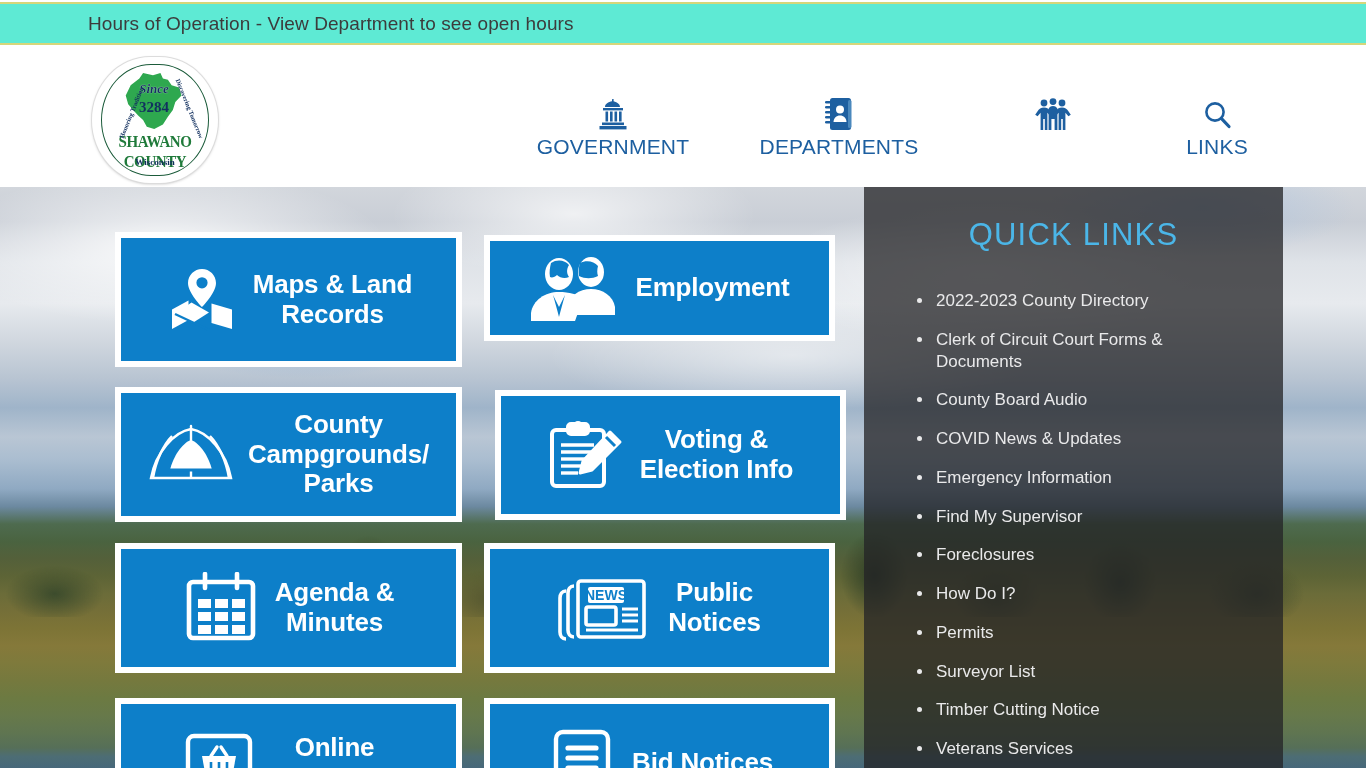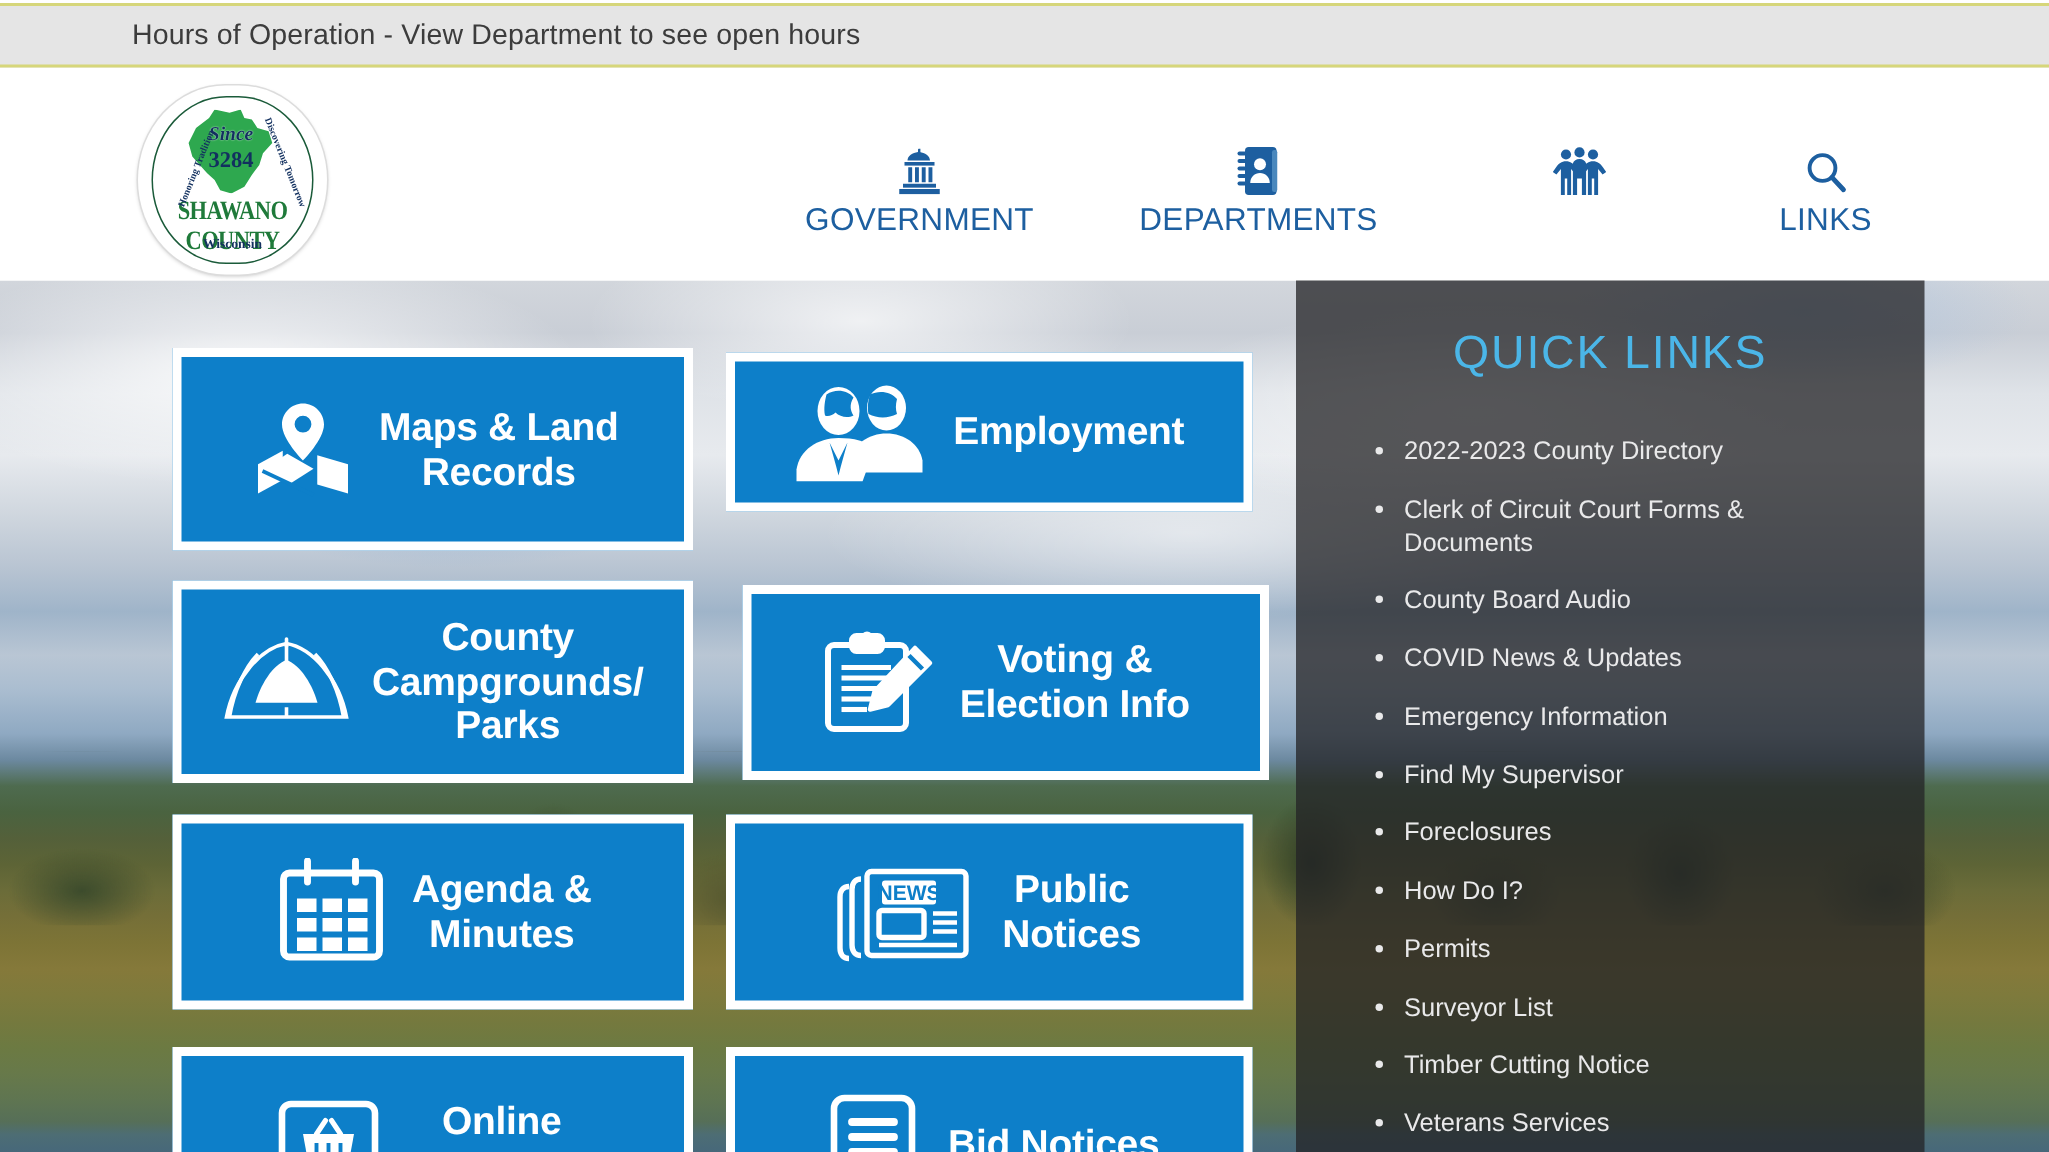--- a/index.html
+++ b/index.html
@@ -9,21 +9,21 @@
     overflow: hidden;
     font-family: "Liberation Sans", sans-serif;
     background: #ffffff;
   }
 
   
   #alert-banner {
     position: absolute;
     left: 0; top: 2px;
     width: 1366px; height: 43px;
-    background: #e5e5e5;
+    background: #5eead4;
     border-top: 2px solid #d6d67a;
     border-bottom: 2px solid #d6d67a;
     display: flex; align-items: center;
   }
   #alert-banner .alert-text {
     margin-left: 88px;
     font-size: 19px;
     color: #3c3c3c;
     font-weight: 400;
     letter-spacing: .1px;

